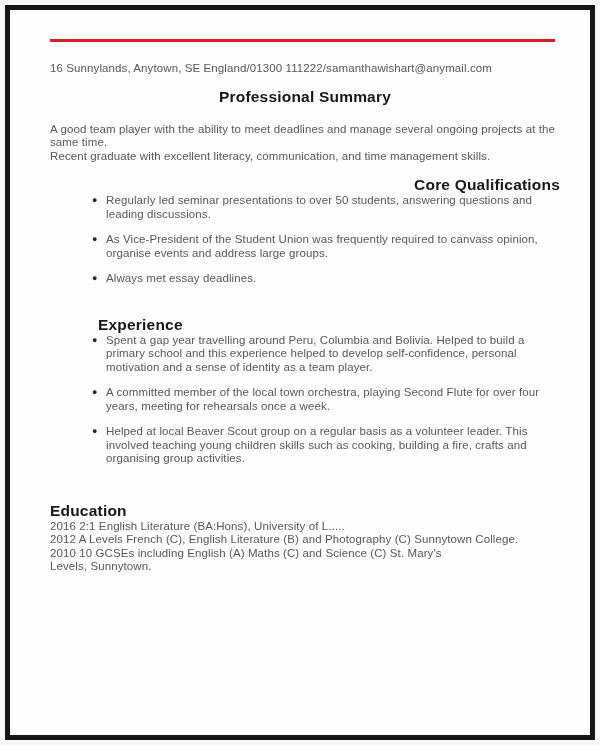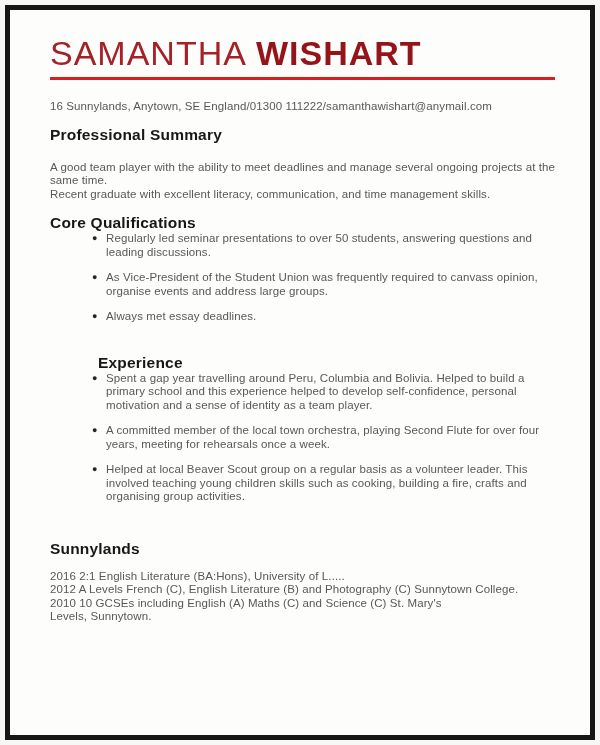--- a/index.html
+++ b/index.html
@@ -13,49 +13,46 @@
   .name-title{font-size:34px;line-height:38px;letter-spacing:1px;
               color:var(--title-first,#a42127);white-space:nowrap;}
   .name-title .last{font-weight:bold;margin-left:9px;color:var(--title-last,#951419);}
   .title-rule{height:3px;width:505px;background:var(--rule,#d51f21);margin-top:5px;}
 
   .contact{margin-top:20px;font-size:11px;letter-spacing:0.2px;
            color:var(--body-text,#58585a);}
 
   .heading{font-size:15.5px;font-weight:bold;letter-spacing:0.2px;
            color:var(--heading-text,#171717);}
-  .h-summary{margin-top:12px;}
-  .h-qual{margin-top:13px;}
+  .h-summary{margin-top:12px;text-align:center;}
+  .h-qual{margin-top:13px;text-align:right;}
   .h-exp{margin-top:30px;margin-left:48px;}
   .h-edu{margin-top:36px;}
 
   .bodytext{font-size:11.5px;line-height:13.5px;color:var(--body-text,#58585a);
             letter-spacing:0.1px;}
   .summary-text{margin-top:17px;max-width:516px;}
 
   ul.bullets{list-style:none;margin:0;padding:0;}
   .list-qual{margin-top:40px;}
   .list-exp{margin-top:36px;}
   ul.bullets li{display:flex;margin-left:42px;margin-bottom:12px;}
   .bullet-dot{flex:0 0 auto;width:14px;font-size:9px;line-height:13.5px;
               color:#242426;}
   .bullet-text{max-width:452px;}
 
-  .edu-lines{margin-top:12px;}
+  .edu-lines{}
 </style>
 </head>
 <body>
 
 <div class="page">
   <div class="frame">
     <div class="content">
 
-      <div class="name-title">
-        <span class="first">SAMANTHA</span><span class="last">WISHART</span>
-      </div>
       <div class="title-rule"></div>
 
       <div class="contact bodytext">16 Sunnylands, Anytown, SE England/01300 111222/samanthawishart@anymail.com</div>
 
       <div class="heading h-summary">Professional Summary</div>
       <div class="summary-text bodytext">
         <div>A good team player with the ability to meet deadlines and manage several ongoing projects at the same time.</div>
         <div>Recent graduate with excellent literacy, communication, and time management skills.</div>
       </div>
 
@@ -84,21 +81,21 @@
         <li>
           <span class="bullet-dot">●</span>
           <span class="bullet-text bodytext">A committed member of the local town orchestra, playing Second Flute for over four years, meeting for rehearsals once a week.</span>
         </li>
         <li>
           <span class="bullet-dot">●</span>
           <span class="bullet-text bodytext">Helped at local Beaver Scout group on a regular basis as a volunteer leader. This involved teaching young children skills such as cooking, building a fire, crafts and organising group activities.</span>
         </li>
       </ul>
 
-      <div class="heading h-edu">Sunnylands</div>
+      <div class="heading h-edu">Education</div>
       <div class="edu-lines bodytext">
         <div>2016 2:1 English Literature (BA:Hons), University of L.....</div>
         <div>2012 A Levels French (C), English Literature (B) and Photography (C) Sunnytown College.</div>
         <div>2010 10 GCSEs including English (A) Maths (C) and Science (C) St. Mary's</div>
         <div>Levels, Sunnytown.</div>
       </div>
 
     </div>
   </div>
 </div>

